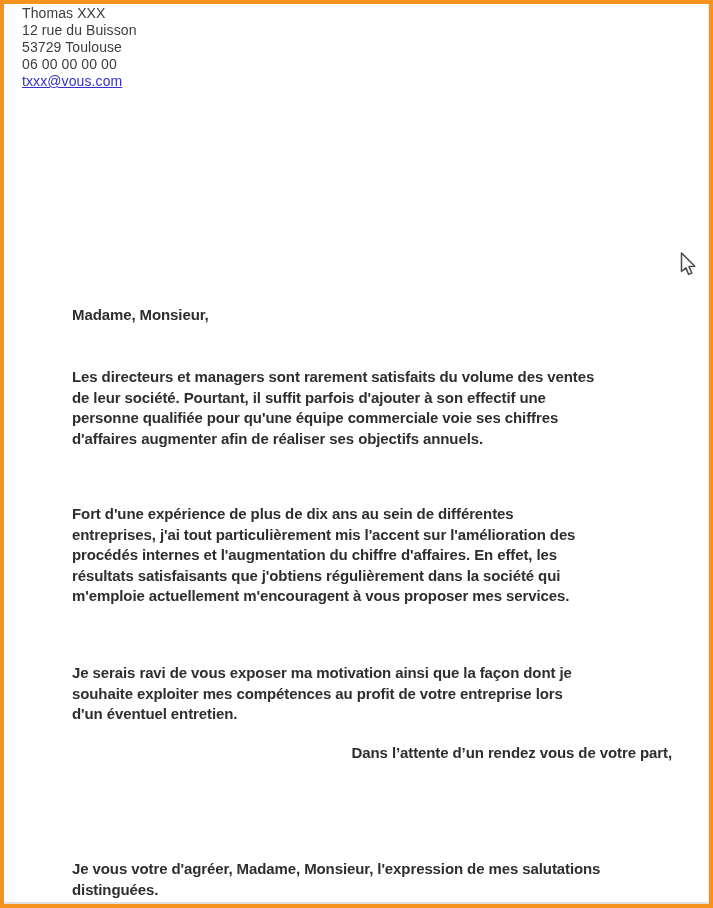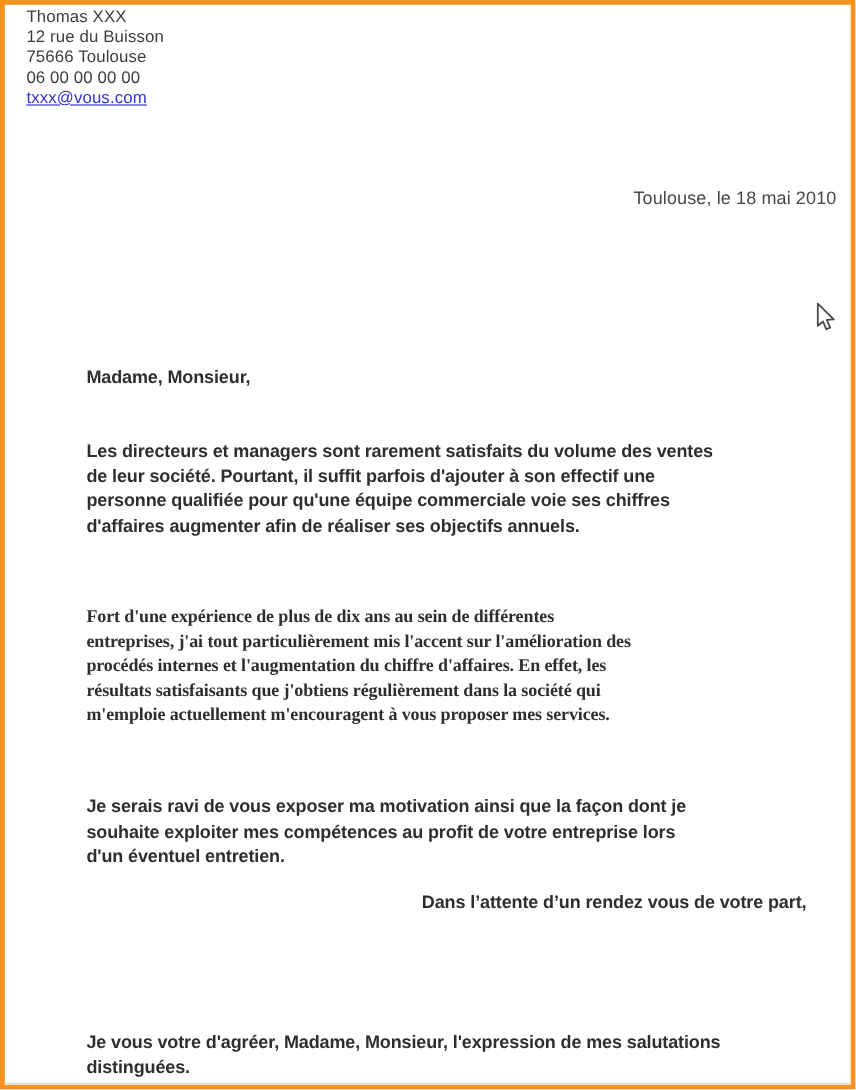--- a/index.html
+++ b/index.html
@@ -60,21 +60,21 @@
     font-size: 15px;
     line-height: 20.5px;
     color: var(--text-dark, #2E2E2E);
     letter-spacing: -0.1px;
     white-space: pre-line;
     margin-top: 43px;
   }
 
   .salutation { top: 258px; }
   .para-1     { top: 320px; }
-  .para-2     { top: 457px; font-family: Liberation Serif, serif; }
+  .para-2     { top: 457px; }
   .para-3     { top: 616px; }
   .para-4     { top: 696px; text-align: right; }
   .closing    { top: 812px; }
 
   .mouse-cursor {
     position: absolute;
     left: 672px;
     top: 246px;
     width: 22px;
     height: 30px;
@@ -90,26 +90,25 @@
   }
 </style>
 </head>
 <body>
 
 <div class="screenshot">
 
   <div class="sender-block">
     <span class="line">Thomas XXX</span>
     <span class="line">12 rue du Buisson</span>
-    <span class="line">75666 Toulouse</span>
+    <span class="line">53729 Toulouse</span>
     <span class="line">06 00 00 00 00</span>
     <span class="line"><a class="email-link">txxx@vous.com</a></span>
   </div>
 
-  <div class="dateline">Toulouse, le 18 mai 2010</div>
 
   <div class="letter-body salutation">Madame, Monsieur,</div>
 
   <div class="letter-body para-1">Les directeurs et managers sont rarement satisfaits du volume des ventes
 de leur société. Pourtant, il suffit parfois d'ajouter à son effectif une
 personne qualifiée pour qu'une équipe commerciale voie ses chiffres
 d'affaires augmenter afin de réaliser ses objectifs annuels.</div>
 
   <div class="letter-body para-2">Fort d'une expérience de plus de dix ans au sein de différentes
 entreprises, j'ai tout particulièrement mis l'accent sur l'amélioration des

